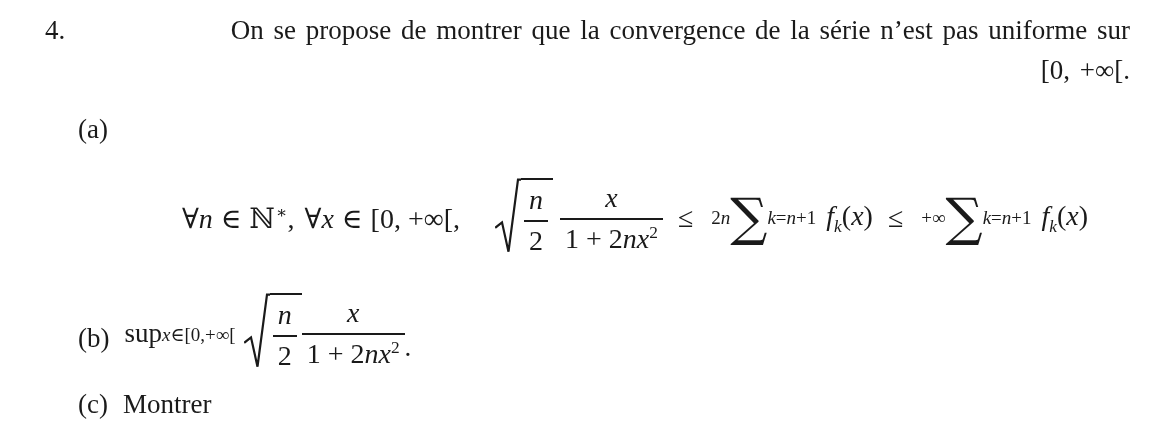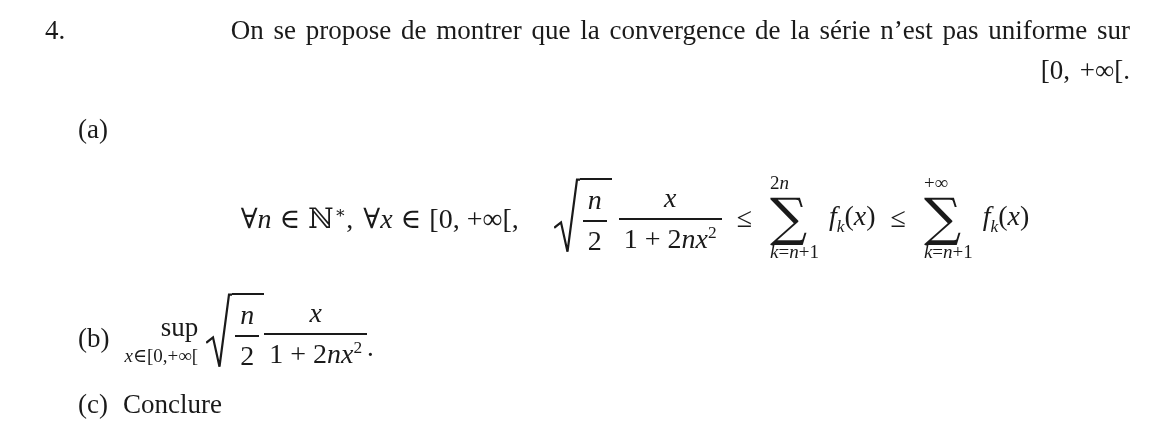--- a/index.html
+++ b/index.html
@@ -39,32 +39,32 @@
   .frac .num{align-self:end;padding:0 5px 3px;}
   .frac .den{align-self:start;border-top:2px solid #1a1a1a;padding:2px 5px 0;white-space:pre;}
 
   
   .sqrt{position:relative;display:inline-flex;padding-left:26px;}
   .sqrt-a{margin-left:28px;}
   svg.radical{position:absolute;left:0;top:0;width:26px;height:100%;}
   .radicand{border-top:2px solid #1a1a1a;padding:2px 5px 0 3px;display:inline-flex;align-items:center;}
 
   
-  .sum{display:inline-flex;flex-direction:column;margin:0 3px;}
+  .sum{display:inline-flex;flex-direction:row;align-items:center;margin:0 3px;}
   .sum .limit{font-size:19px;line-height:1.1;white-space:pre;}
   .sum .sigma{font-size:52px;line-height:0.92;font-family:"DejaVu Serif","DejaVu Sans",serif;}
 
   
   .fterm{white-space:pre;}
 
   
   .part-b{display:flex;align-items:center;margin-left:-7px;margin-top:14px;min-height:88px;font-size:27px;}
   .part-b .part-label,.part-b .part-title{position:relative;top:5px;}
   .part-b .part-title{margin-right:16px;}
-  .supop{display:inline-flex;flex-direction:column;align-items:flex-end;margin-right:8px;position:relative;top:8px;}
+  .supop{display:inline-flex;align-items:flex-end;margin-right:8px;position:relative;top:0;}
   .sup-word{font-size:27px;line-height:1;}
   .sup-sub{font-size:19px;line-height:1.2;margin-top:4px;white-space:pre;}
   .part-b .sqrt{font-size:28px;}
   .period{position:relative;top:14px;font-size:27px;}
 </style>
 </head>
 <body>
 
 <div class="page">
   <div class="item-row">
@@ -141,18 +141,18 @@
 
         <span class="frac" style="font-size:28px;">
           <span class="num it">x</span>
           <span class="den"><span>1 + 2</span><span class="it">n</span><span class="it">x</span><sup class="exp">2</sup></span>
         </span>
         <span class="period">.</span>
       </div>
 
       <div class="part part-c">
         <span class="part-label">(c)</span>
-        <span class="part-title">Conclure</span>
+        <span class="part-title">Montrer</span>
       </div>
 
     </div>
   </div>
 </div>
 
 </body></html>

